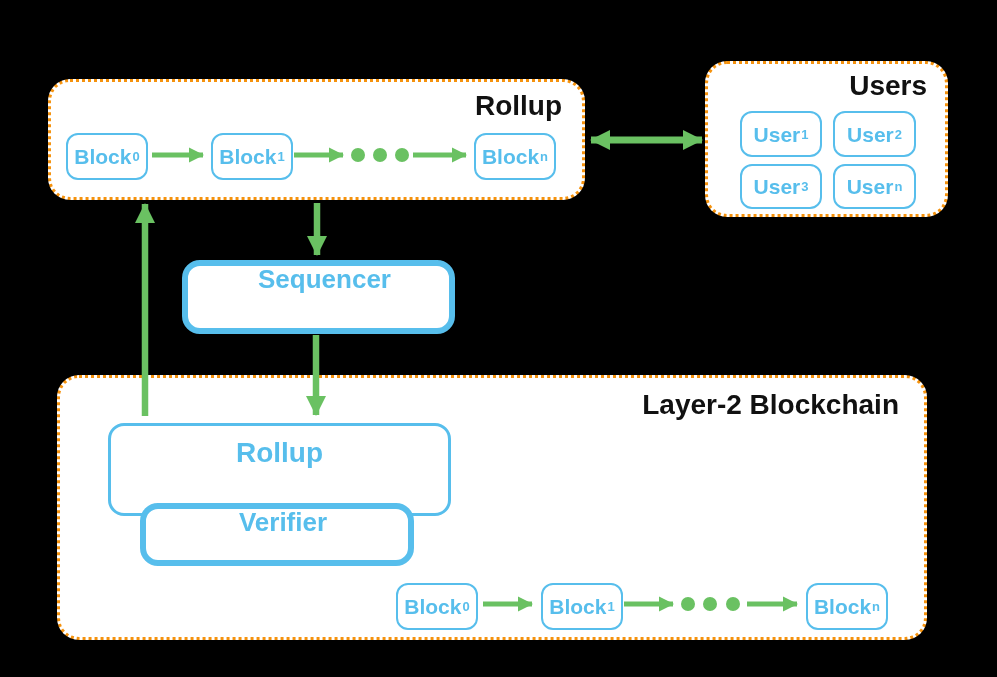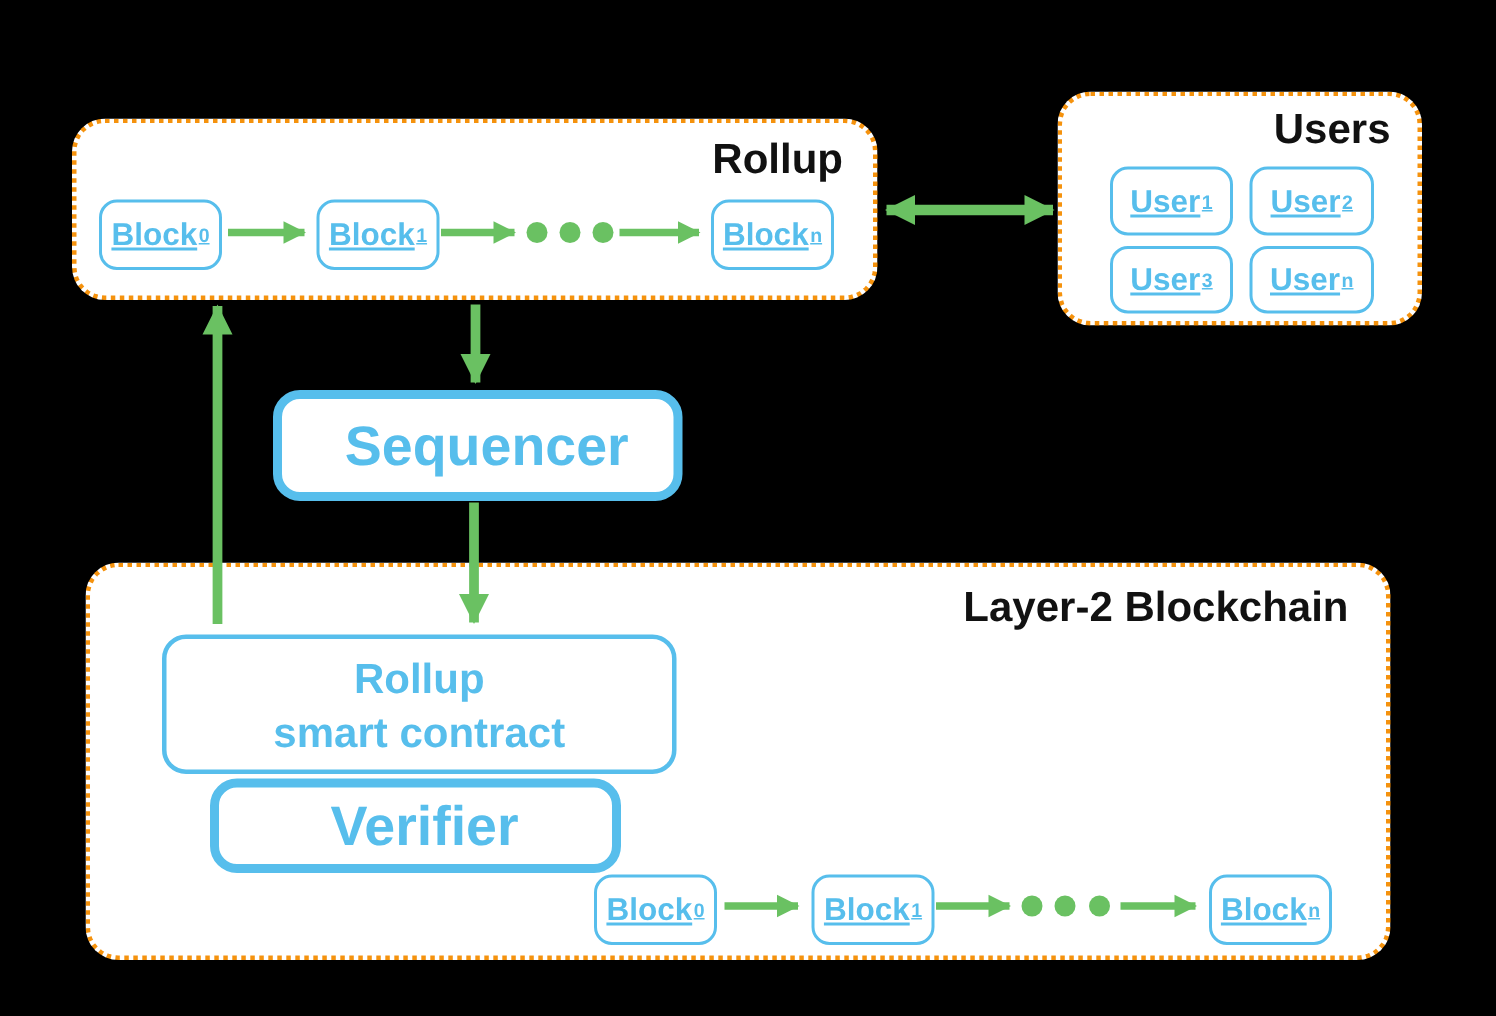--- a/index.html
+++ b/index.html
@@ -34,31 +34,30 @@
   }
   .node{
     position:absolute;
     display:flex;align-items:center;justify-content:center;
     background:var(--box-bg);
     border:2.5px solid var(--blue);
     border-radius:12px;
     color:var(--blue);
     font-weight:bold;font-size:21px;line-height:1;
     white-space:nowrap;
-    text-decoration:underline;
   }
   .node sub{font-size:13px;line-height:1;margin-left:1px;}
   .heavy{
     position:absolute;
-    display:flex;align-items:center;justify-content:center;
+    display:flex;justify-content:center;
     background:var(--box-bg);
     border:6px solid var(--blue);
     border-radius:18px;
     color:var(--blue);
-    font-weight:bold;font-size:37px;line-height:1;
+    font-weight:bold;font-size:26px;line-height:1;
     white-space:nowrap;
     padding-left:12px;
   }
   .light-box{
     position:absolute;
     background:var(--box-bg);
     border:3px solid var(--blue);
     border-radius:16px;
     color:var(--blue);
     font-weight:bold;font-size:28px;line-height:1.3;
@@ -119,24 +118,23 @@
 
   <div class="heavy z2" style="left:182px;top:248px;width:273px;height:74px;">
     <span>Sequencer</span>
   </div>
 
   <div class="container" style="left:57px;top:363px;width:870px;height:265px;">
     <div class="ctitle" style="right:25px;top:13px;">Layer-2 Blockchain</div>
 
     <div class="light-box z2" style="left:48px;top:45px;width:343px;height:93px;">
       <span>Rollup</span>
-      <span>smart contract</span>
     </div>
 
-    <div class="heavy z3" style="left:80px;top:125px;width:274px;height:63px;margin-top:16px;">
+    <div class="heavy z3" style="left:80px;top:125px;width:274px;height:63px;">
       <span>Verifier</span>
     </div>
 
     <div class="node" style="left:336px;top:205px;width:82px;height:47px;">
       <span>Block</span>
         <sub>0</sub>
     </div>
     <div class="node" style="left:481px;top:205px;width:82px;height:47px;">
       <span>Block</span>
         <sub>1</sub>

